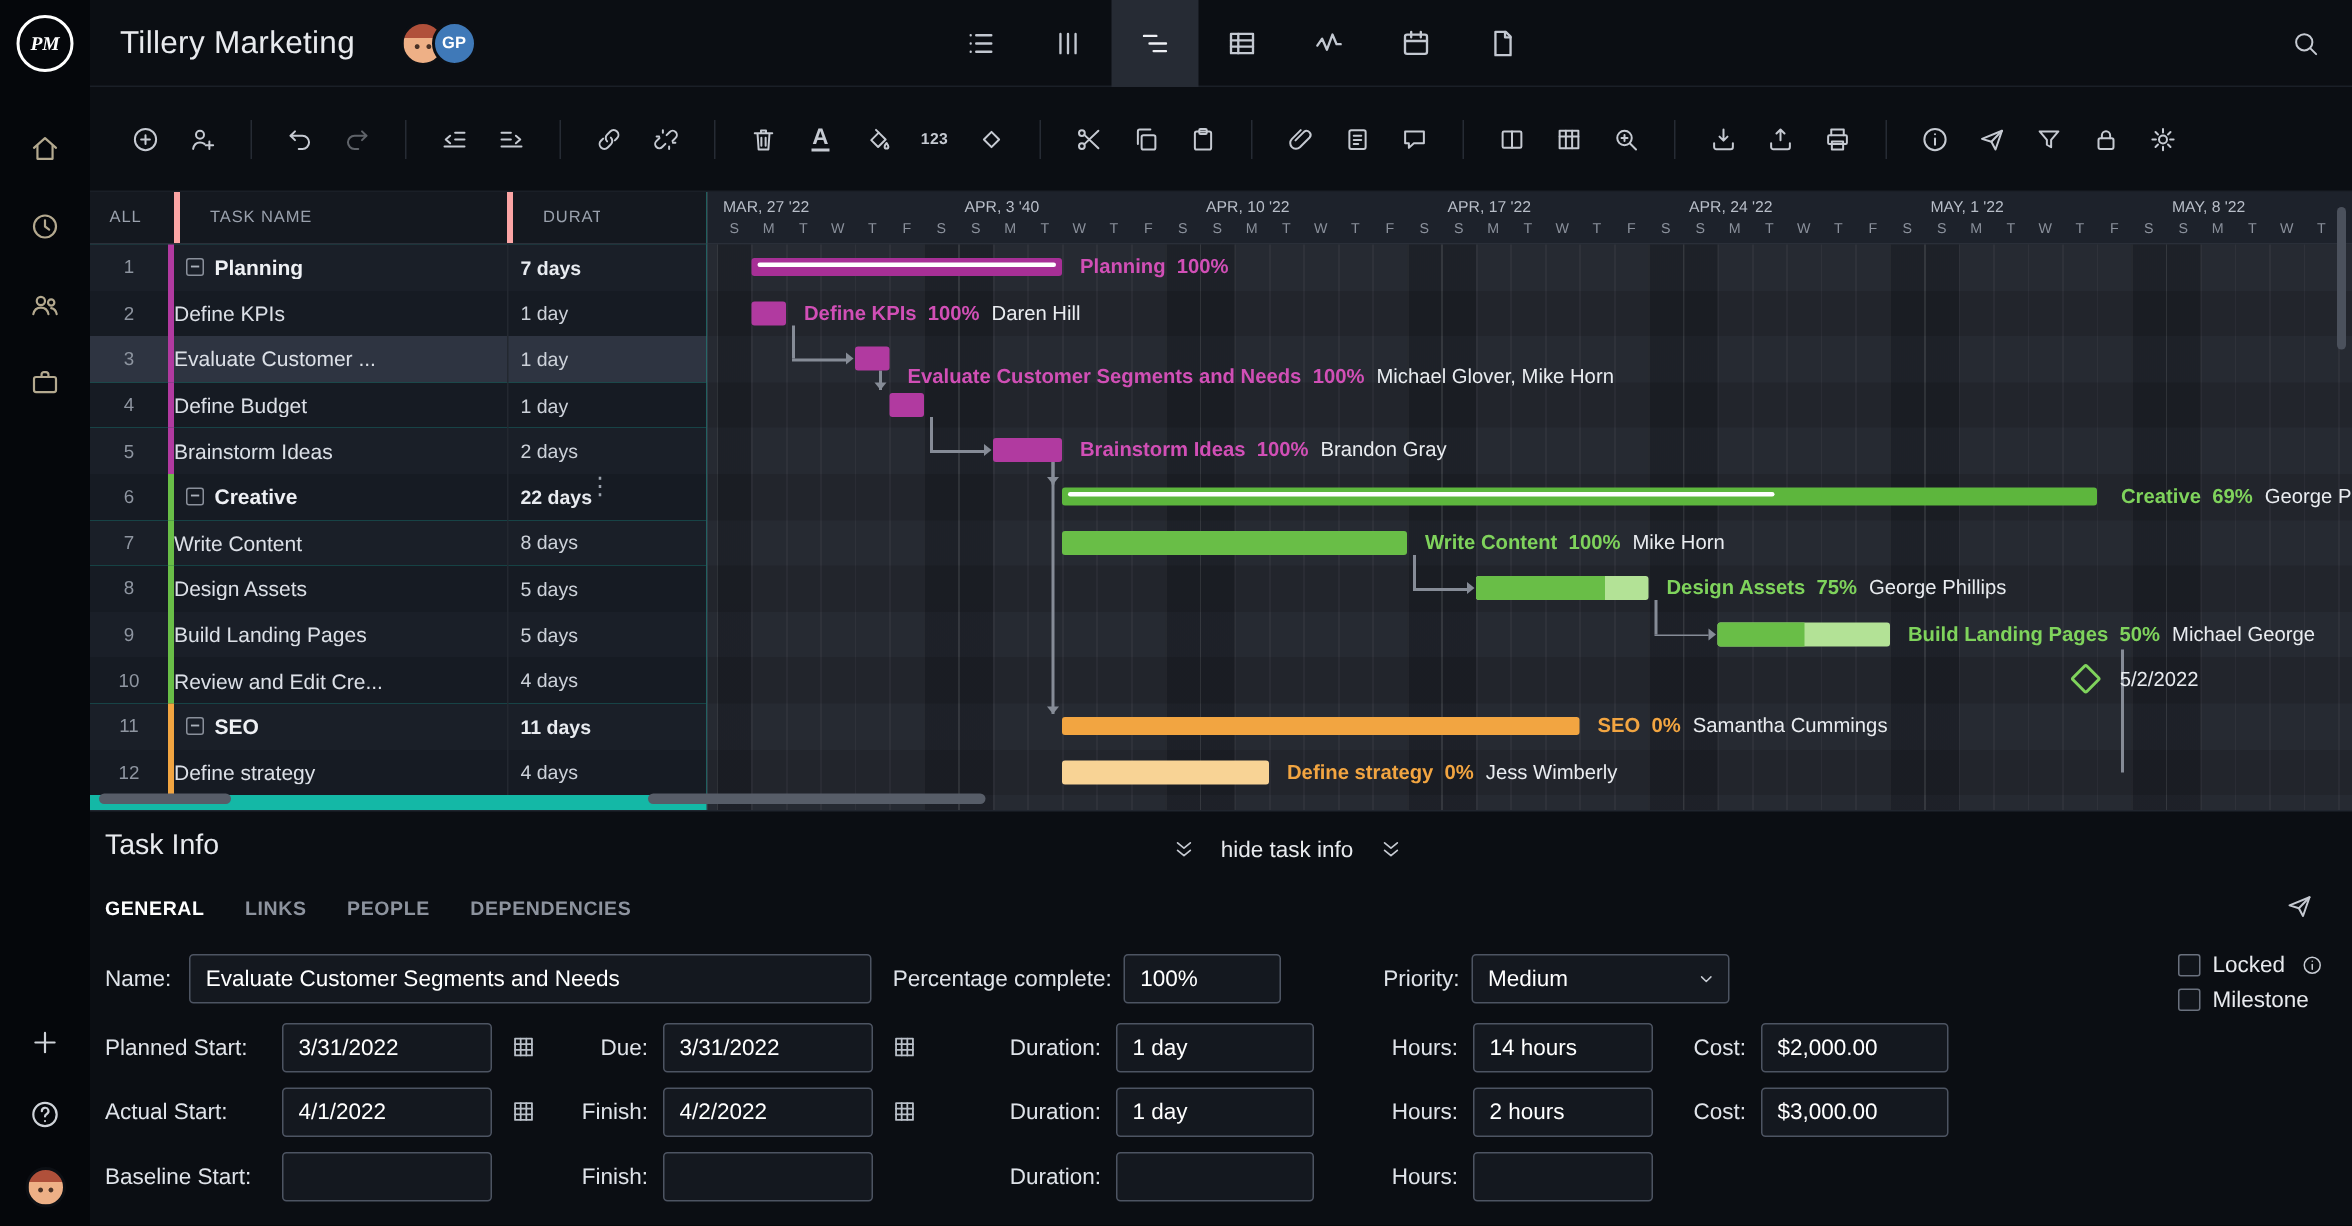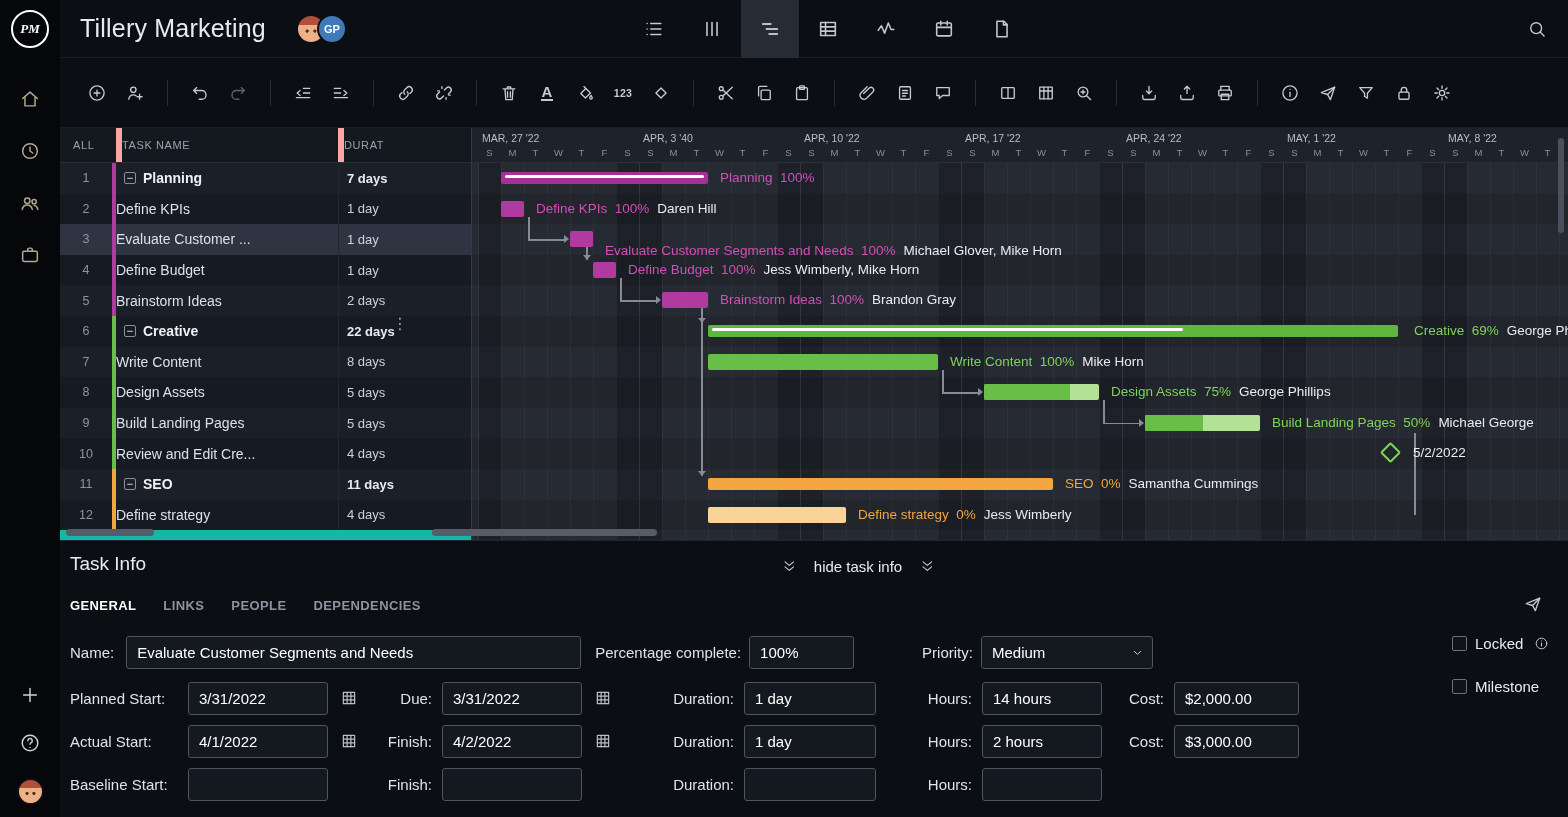--- a/index.html
+++ b/index.html
@@ -19,21 +19,21 @@
 .side-bottom{position:absolute;bottom:12px;left:0;width:60px;display:flex;flex-direction:column;align-items:center;gap:22px}
 .side-bottom .sbtn{color:#cfd3d9}
 
 .av{width:30px;height:30px;border-radius:50%;display:inline-flex;align-items:center;justify-content:center;border:2px solid #0c0f14;flex:none;cursor:pointer}
 .cartoon{background:radial-gradient(circle at 35% 58%,#4a3226 1.3px,transparent 1.9px),radial-gradient(circle at 65% 58%,#4a3226 1.3px,transparent 1.9px),linear-gradient(#b0503a 0 36%,#eeb086 36%)}
 .gp{background:#3f79b8;color:#fff;font-size:11px;font-weight:700;margin-left:-9px}
 .av.side{width:27px;height:27px}
 
 .main{flex:1;display:flex;flex-direction:column;min-width:0}
 .topbar{height:58px;flex:none;display:flex;align-items:center;background:#0b0e13;position:relative;border-bottom:1px solid var(--line)}
-.title{font-size:25px;font-weight:500;margin:0 0 0 20px;letter-spacing:.2px}
+.title{font-size:21px;font-weight:500;margin:0 0 0 20px;letter-spacing:.2px}
 .avatars{display:flex;margin-left:30px}
 .views{position:absolute;left:565px;top:0;height:58px;display:flex}
 .viewbtn{width:58px;height:58px;display:flex;align-items:center;justify-content:center;background:none;border:none;color:#c3c8d1;cursor:pointer}
 .viewbtn.active{background:#262b34;color:#eef0f4}
 .viewbtn svg{width:22px;height:22px;fill:none;stroke:currentColor;stroke-width:1.7;stroke-linecap:round;stroke-linejoin:round}
 .searchbtn{position:absolute;right:16px;top:14px}
 
 .tbi{display:inline-flex;align-items:center;justify-content:center;width:30px;height:30px;background:none;border:none;color:var(--icon);cursor:pointer;padding:0;flex:none}
 .tbi svg{width:20px;height:20px;fill:none;stroke:currentColor;stroke-width:1.6;stroke-linecap:round;stroke-linejoin:round}
 .tbi.sm svg{width:17px;height:17px}
@@ -43,21 +43,21 @@
 .letterA{font-weight:700;font-size:15px;line-height:15px;border-bottom:2px solid currentColor;padding:0 1px}
 .nums{font-size:10.5px;font-weight:700;letter-spacing:.3px}
 
 .toolbar{height:70px;flex:none;display:flex;align-items:center;padding-left:22px;gap:8px;background:#0b0e13;border-bottom:1px solid var(--line)}
 .tsep{width:1px;height:26px;background:#262b34;margin:0 9px;flex:none}
 
 .workspace{height:412px;flex:none;display:flex;position:relative;min-width:0;background:#262a32}
 .ttable{width:412px;flex:none;background:#14b8a6;border-right:1px solid #343a44;display:flex;flex-direction:column;overflow:hidden}
 .thead{height:35px;flex:none;display:grid;grid-template-columns:52px 4px 222px 62px;align-items:center;background:#14181f;border-bottom:1px solid #2a2f39;color:#9aa1ad;font-size:11px;letter-spacing:.6px}
 .th.all{padding-left:13px;cursor:pointer}
-.th.name,.th.dur{padding-left:0;border-left:6px solid #fca5a5;height:100%;display:flex;align-items:center;overflow:hidden;white-space:nowrap;cursor:pointer}
+.th.name,.th.dur{padding-left:20px;border-left:4px solid #fca5a5;height:100%;display:flex;align-items:center;overflow:hidden;white-space:nowrap;cursor:pointer}
 .trow{height:30.6px;display:grid;grid-template-columns:52px 4px 222px 62px;align-items:center;font-size:14px;cursor:pointer}
 .trow:nth-child(odd){background:#1a1f28}
 .trow:nth-child(even){background:#161b23}
 .trow.sel{background:#2e3441}
 .tnum{text-align:center;color:#8e95a0;font-size:12.5px}
 .tstrip{height:100%}
 .tname{color:#dce0e7;white-space:nowrap;overflow:hidden}
 .trow.grp .tname{padding-left:8px;font-weight:700;color:#eef0f4;display:flex;align-items:center;gap:7px}
 .tdur{padding-left:8px;color:#ccd1d9;font-size:13px;white-space:nowrap;overflow:hidden;border-left:1px solid #232830;height:100%;display:flex;align-items:center}
 .trow.grp .tdur{font-weight:700;color:#e8ebf0}
@@ -75,21 +75,21 @@
   repeating-linear-gradient(90deg, rgba(9,12,17,.30) 0 23px, transparent 23px 138px, rgba(9,12,17,.30) 138px 161px);
  background-position:6px 0}
 .grow{position:absolute;left:0;right:0;height:30.6px}
 .grow.alt{background:rgba(0,0,0,.10)}
 .bar{position:absolute;height:16px;border-radius:2px;z-index:2;cursor:pointer}
 .prog{position:absolute;left:0;top:0;bottom:0;border-radius:2px 0 0 2px}
 .sbar{position:absolute;height:12px;border-radius:2px;z-index:2;cursor:pointer}
 .sprog{position:absolute;left:4px;top:3px;height:3px;background:#fff;border-radius:2px}
 .diamond{position:absolute;width:15px;height:15px;transform:rotate(45deg);border:2.5px solid;background:transparent;z-index:2;border-radius:2px;cursor:pointer}
 .glabel{position:absolute;z-index:3;font-size:13.5px;white-space:nowrap;line-height:19px}
-.gl-name{font-weight:400}
+.gl-name{font-weight:700}
 .gl-asg{color:#e9ecf0;font-weight:400;margin-left:8px}
 .cline{position:absolute;background:#868c97;z-index:1}
 .arr{position:absolute;width:0;height:0;z-index:1}
 .arr.r{border-top:4px solid transparent;border-bottom:4px solid transparent;border-left:5px solid #868c97}
 .arr.d{border-left:4px solid transparent;border-right:4px solid transparent;border-top:5px solid #868c97}
 .resize-dots{position:absolute;left:332px;top:186px;color:#9aa1ac;font-size:16px;z-index:4;cursor:col-resize}
 .hthumb{position:absolute;bottom:4px;height:7px;border-radius:4px;background:#575d68;z-index:4;cursor:pointer}
 .t1{left:6px;width:88px}
 .t2{left:372px;width:225px}
 .vthumb{position:absolute;right:4px;top:10px;width:6px;height:95px;border-radius:3px;background:#4b515c;z-index:4;cursor:pointer}
@@ -103,21 +103,21 @@
 .send{position:absolute;right:20px;top:48px}
 .frow{position:absolute;left:10px;display:flex;align-items:center;height:34px}
 .r1{top:94px}
 .lab,label{font-size:15px;color:#dfe3e9}
 .inp{height:33px;background:var(--input-bg);border:1px solid var(--input-bd);border-radius:3px;color:#fff;font-size:15px;padding:0 10px;font-family:inherit}
 .inp.name{width:455px;margin-left:12px}
 .ml14{margin-left:14px}
 .inp.pct{width:105px;margin-left:8px}
 .ml66{margin-left:68px}
 .inp.sel{width:172px;margin-left:8px;display:flex;align-items:center;justify-content:space-between;padding-right:4px;cursor:pointer}
-.flags{position:absolute;left:1392px;top:92px;display:flex;flex-direction:column;gap:23px;font-size:15px}
+.flags{position:absolute;left:1392px;top:92px;display:flex;flex-direction:column;gap:3px;font-size:15px}
 .flag{display:flex;align-items:center;gap:8px;height:20px}
 .cb{appearance:none;-webkit-appearance:none;width:15px;height:15px;border:1.5px solid #6a717e;border-radius:2px;background:#10141a;margin:0;cursor:pointer}
 .grid{display:grid;grid-template-columns:108px 140px 22px 62px 140px 22px 110px 132px 86px 120px 52px 125px;column-gap:10px;align-items:center;position:absolute;left:10px;height:34px}
 .lab-r{text-align:right}
 .grid .inp{width:100%}
 .calbtn{width:22px;height:22px;color:#b9bfc8}
 .calbtn svg{width:18px;height:18px}
 </style>
 </head>
 <body>
@@ -581,21 +581,20 @@
             <div class="grow alt" style="top: 336.6px;"></div>
             <div class="sbar" style="left: 29px; top: 9px; width: 207px; background: rgb(167, 47, 150);">
               <div class="sprog" style="width: 199px;"></div>
             </div>
             <div class="glabel" style="left: 248px; top: 5px;"><span class="gl-name" style="color:#d14fb6">Planning&nbsp; 100%</span></div>
             <div class="bar" style="left: 29px; top: 37.6px; width: 23px; background: rgb(177, 58, 160);"></div>
             <div class="glabel" style="left: 64px; top: 35.6px;"><span class="gl-name" style="color:#d14fb6">Define KPIs&nbsp; 100%</span><span class="gl-asg">Daren Hill</span></div>
             <div class="bar" style="left: 98px; top: 68.2px; width: 23px; background: rgb(177, 58, 160);"></div>
             <div class="glabel" style="left: 133px; top: 66.2px; margin-top: 12px;"><span class="gl-name" style="color:#d14fb6">Evaluate Customer Segments and Needs&nbsp; 100%</span><span class="gl-asg">Michael Glover, Mike Horn</span></div>
             <div class="bar" style="left: 121px; top: 98.8px; width: 23px; background: rgb(177, 58, 160);"></div>
-            <div class="glabel" style="left: 156px; top: 96.8px;"><span class="gl-name" style="color:#d14fb6">Define Budget&nbsp; 100%</span><span class="gl-asg">Jess Wimberly, Mike Horn</span></div>
             <div class="bar" style="left: 190px; top: 129.4px; width: 46px; background: rgb(177, 58, 160);"></div>
             <div class="glabel" style="left: 248px; top: 127.4px;"><span class="gl-name" style="color:#d14fb6">Brainstorm Ideas&nbsp; 100%</span><span class="gl-asg">Brandon Gray</span></div>
             <div class="sbar" style="left: 236px; top: 162px; width: 690px; background: rgb(93, 182, 61);">
               <div class="sprog" style="width: 470.58px;"></div>
             </div>
             <div class="glabel" style="left: 942px; top: 158px;"><span class="gl-name" style="color:#7fd35c">Creative&nbsp; 69%</span><span class="gl-asg">George Phillips</span></div>
             <div class="bar" style="left: 236px; top: 190.6px; width: 230px; background: rgb(105, 190, 71);"></div>
             <div class="glabel" style="left: 478px; top: 188.6px;"><span class="gl-name" style="color:#7fd35c">Write Content&nbsp; 100%</span><span class="gl-asg">Mike Horn</span></div>
             <div class="bar" style="left: 512px; top: 221.2px; width: 115px; background: rgb(179, 226, 150);">
               <div class="prog" style="width: 75%; background: rgb(105, 190, 71);"></div>

